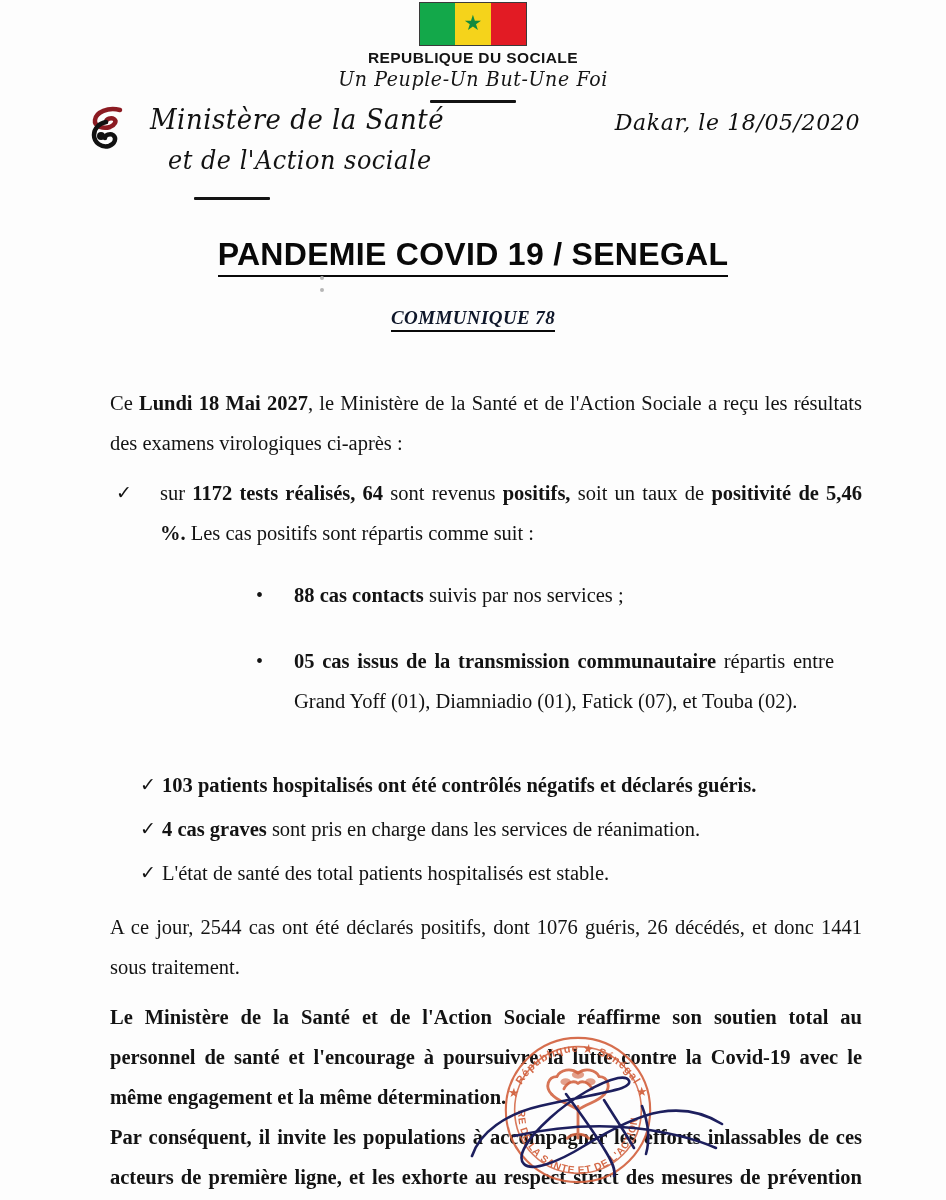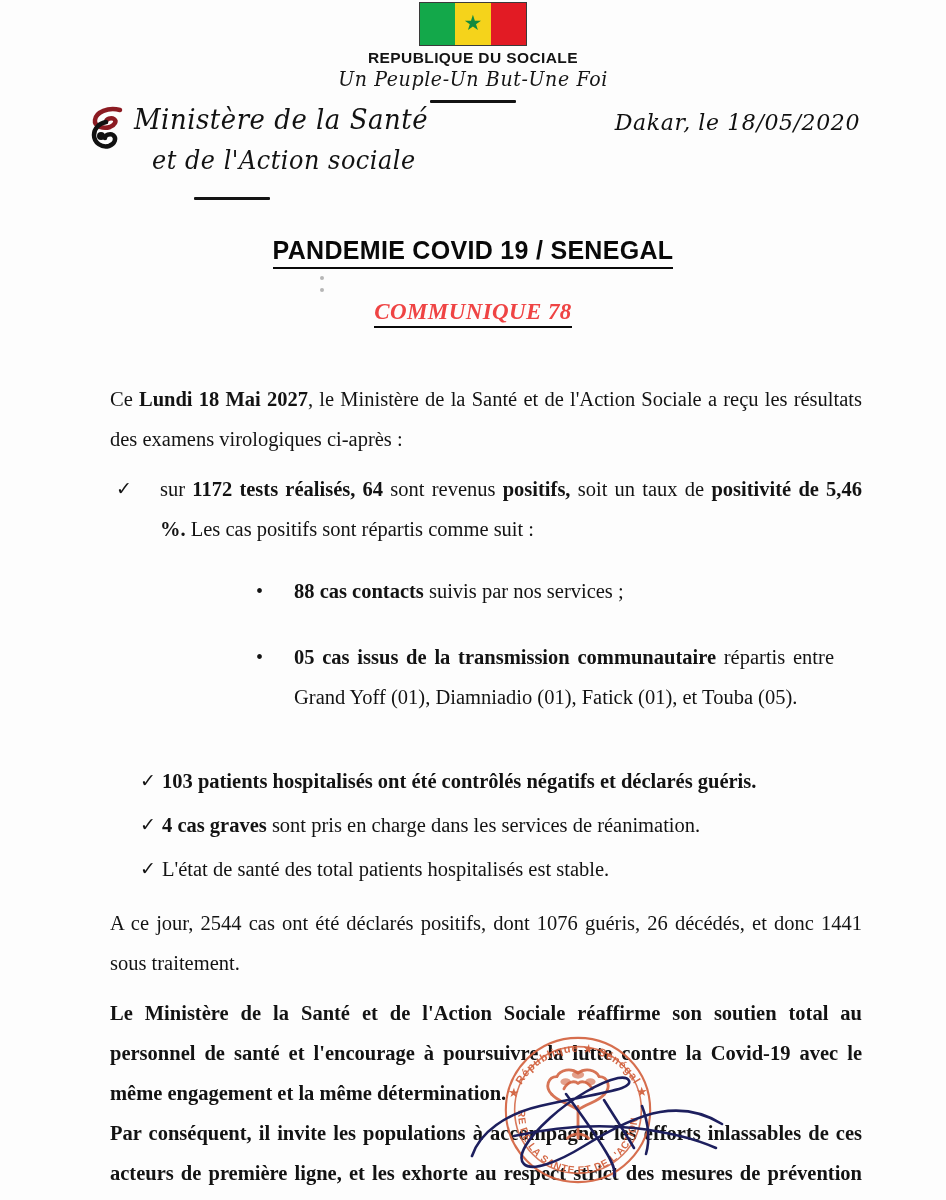--- a/index.html
+++ b/index.html
@@ -97,21 +97,21 @@
     display: flex;
     align-items: flex-start;
   }
   .ministry-logo {
     width: 44px;
     height: 46px;
     flex: none;
     margin-top: 2px;
   }
   .ministry-lines {
-    margin-left: 4px;
+    margin-left: 20px;
     padding-top: 2px;
   }
   .ministry-line1,
   .ministry-line2 {
     font-family: "DejaVu Serif", "Liberation Serif", serif;
     font-style: italic;
     color: #121212;
     white-space: nowrap;
     transform: scaleY(1.05);
   }
@@ -138,21 +138,21 @@
     white-space: nowrap;
     transform: scaleY(1.05);
   }
 
   
   .title-wrap { text-align: center; margin-top: 4px; position: relative; }
 
   .doc-title {
     font-family: "Liberation Sans", "DejaVu Sans", sans-serif;
     font-weight: bold;
-    font-size: 25px;
+    font-size: 32px;
     letter-spacing: 0.3px;
     color: #090909;
     display: inline-block;
     border-bottom: 2.5px solid #090909;
     padding-bottom: 2px;
   }
 
   .speck {
     position: absolute;
     background: #b6b6b6;
@@ -161,23 +161,23 @@
     border-radius: 50%;
   }
   .speck-1 { left: 320px; top: 40px; }
   .speck-2 { left: 320px; top: 52px; }
 
   .doc-subtitle {
     margin-top: 30px;
     font-family: "Liberation Serif", "DejaVu Serif", serif;
     font-weight: bold;
     font-style: italic;
-    font-size: 23px;
+    font-size: 19px;
     letter-spacing: 0.4px;
-    color: #ef4444;
+    color: #0f172a;
     display: inline-block;
     border-bottom: 2.5px solid #090909;
     padding-bottom: 1px;
   }
 
   
   .body-wrap {
     margin: 52px 84px 0 110px;
     font-size: 20.5px;
     line-height: 1.95;
@@ -322,21 +322,21 @@
       <span class="check-text"><span>sur </span><b>1172 tests réalisés, 64</b><span> sont revenus </span><b>positifs,</b><span> soit un taux de </span><b>positivité de 5,46 %.</b><span> Les cas positifs sont répartis comme suit :</span></span>
     </div>
 
     <div class="bullet-list">
       <div class="bullet-item first">
         <span class="bullet-dot">•</span>
         <span class="bullet-text"><b>88 cas contacts</b><span> suivis par nos services ;</span></span>
       </div>
       <div class="bullet-item">
         <span class="bullet-dot">•</span>
-        <span class="bullet-text"><b>05 cas issus de la transmission communautaire</b><span> répartis entre Grand Yoff (01), Diamniadio (01), Fatick (01), et Touba (05).</span></span>
+        <span class="bullet-text"><b>05 cas issus de la transmission communautaire</b><span> répartis entre Grand Yoff (01), Diamniadio (01), Fatick (07), et Touba (02).</span></span>
       </div>
     </div>
 
     <div class="checks-group">
       <div class="check-item">
         <span class="check-mark">✓</span>
         <span class="check-text"><b>103 patients hospitalisés ont été contrôlés négatifs et déclarés guéris.</b></span>
       </div>
       <div class="check-item">
         <span class="check-mark">✓</span>

